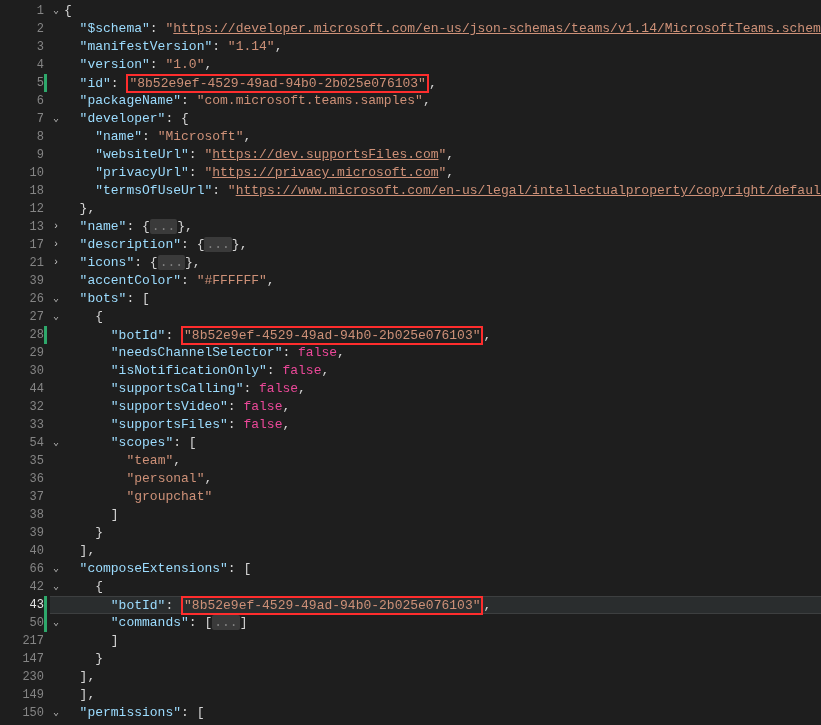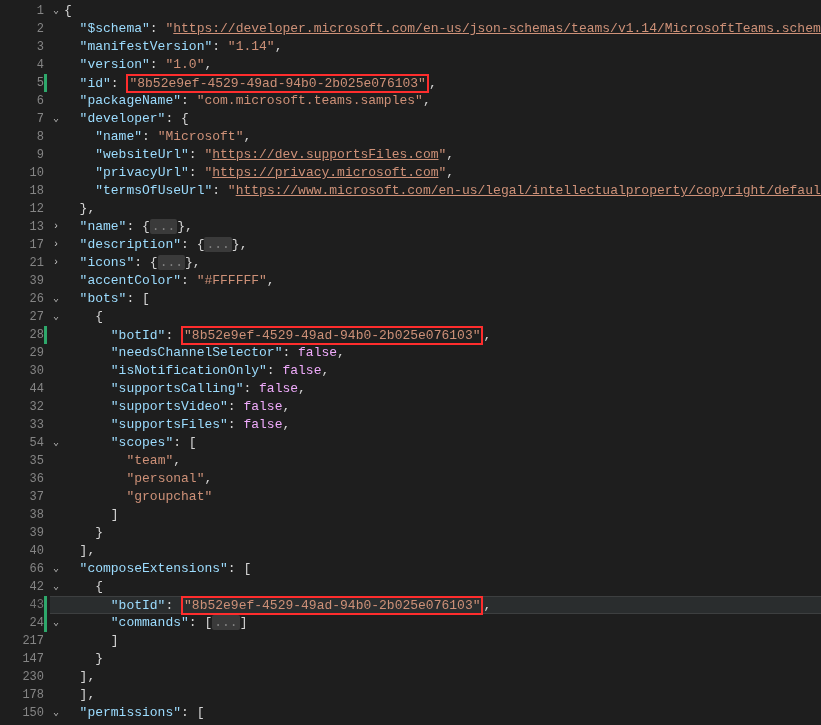--- a/index.html
+++ b/index.html
@@ -26,21 +26,21 @@
     display: flex;
     align-items: center;
     justify-content: flex-end;
     padding-right: 6px;
     position: relative;
   }
   .lnum {
     color: #858585;
     font-size: 12px;
   }
-  .lnum.active { color: #737373; }
+  .lnum.active { color: #e5e5e5; }
   .modbar {
     position: absolute;
     left: 44px;
     width: 3px;
     height: 18px;
     background: #2ea86b;
   }
   .code {
     flex: 1;
     padding-top: 2px;
@@ -70,21 +70,21 @@
     justify-content: center;
     cursor: pointer;
   }
   .fold.col::before { content: "›"; }
   .fold.exp::before { content: "⌄"; }
 
   .t-punc   { color: #d4d4d4; }
   .t-key    { color: #9cdcfe; }
   .t-str    { color: #ce9178; }
   .t-link   { color: #ce9178; text-decoration: underline; }
-  .t-bool   { color: #f0abfc; text-align: center; }
+  .t-bool   { color: #ec4899; text-align: center; }
   .t-fold   { color: #808080; background:#3a3a3a; padding:0 2px; border-radius:2px;}
   .red-box  { border: 2px solid #ff2d2d; padding: 0 1px; display: inline-block; line-height: 15px;}
 
 </style>
 </head>
 <body>
 
 <div class="editor">
   <div class="gutter" id="gutter">
       <div class="gline">
@@ -186,34 +186,34 @@
         <span class="lnum">66</span>
       </div>
       <div class="gline">
         <span class="lnum">42</span>
       </div>
       <div class="gline">
         <span class="lnum active">43</span>
         <div class="modbar"></div>
       </div>
       <div class="gline">
-        <span class="lnum">24</span>
+        <span class="lnum">50</span>
         <div class="modbar"></div>
       </div>
       <div class="gline">
         <span class="lnum">217</span>
       </div>
       <div class="gline">
         <span class="lnum">147</span>
       </div>
       <div class="gline">
         <span class="lnum">230</span>
       </div>
       <div class="gline">
-        <span class="lnum">178</span>
+        <span class="lnum">149</span>
       </div>
       <div class="gline">
         <span class="lnum">150</span>
       </div>
       <div class="gline">
         <span class="lnum">151</span>
       </div>
     </div>
   <div class="code" id="code">
       <div class="cline"><span class="fold exp"></span><span><span class="t-punc">{</span></span></div>

